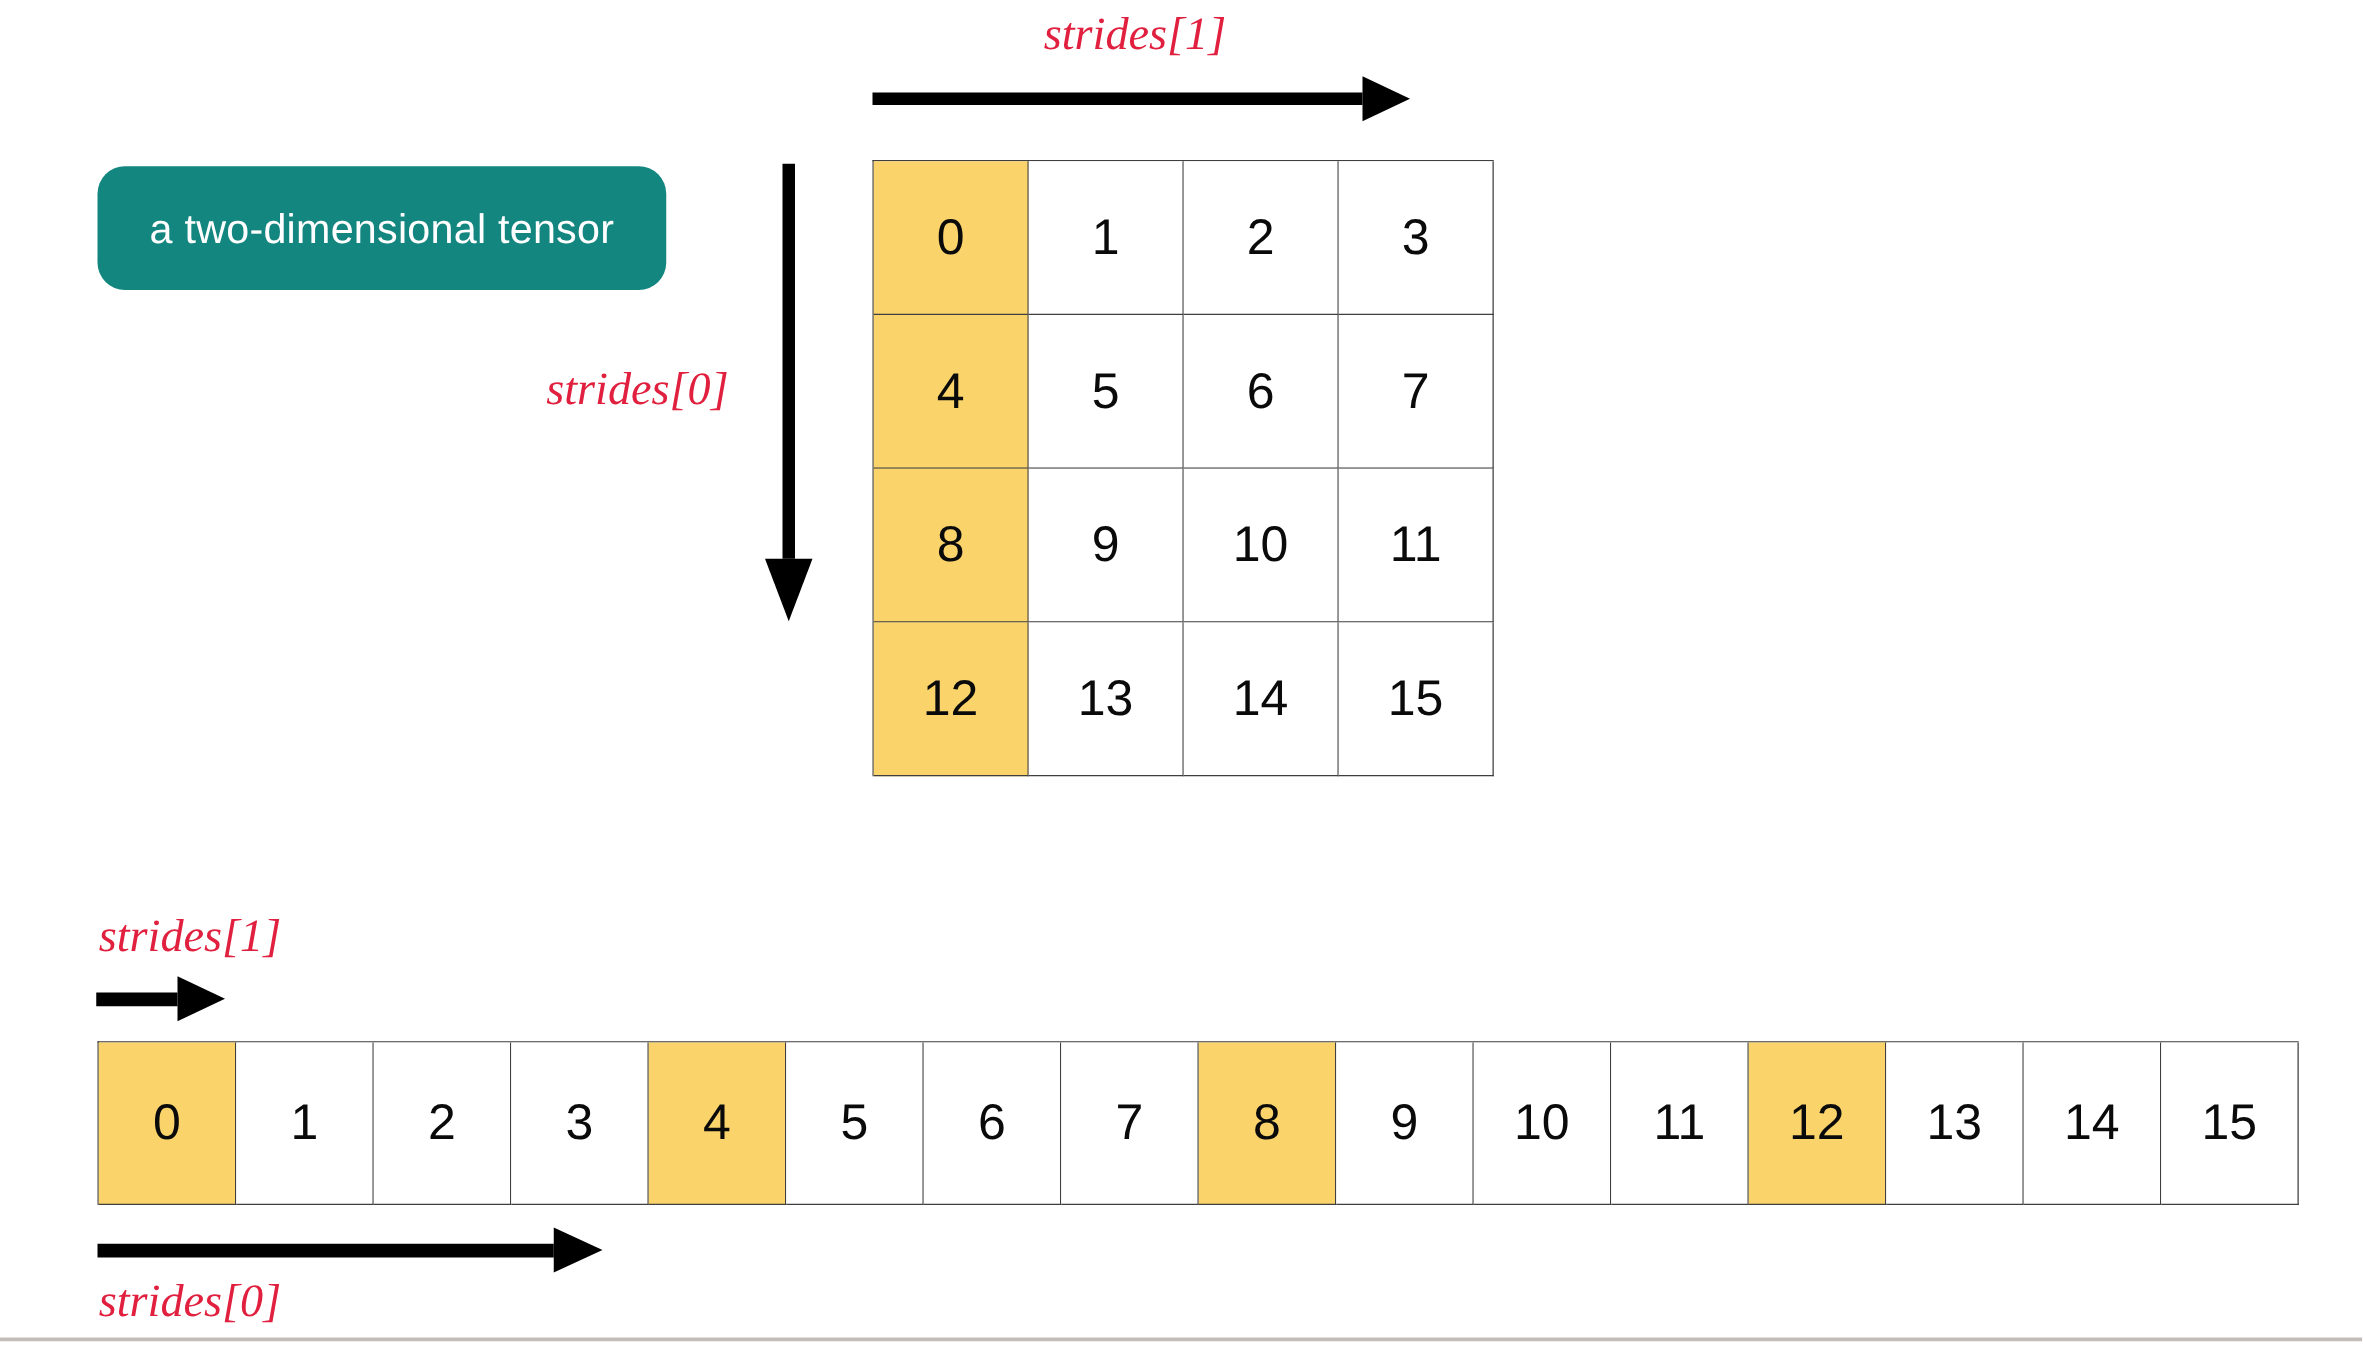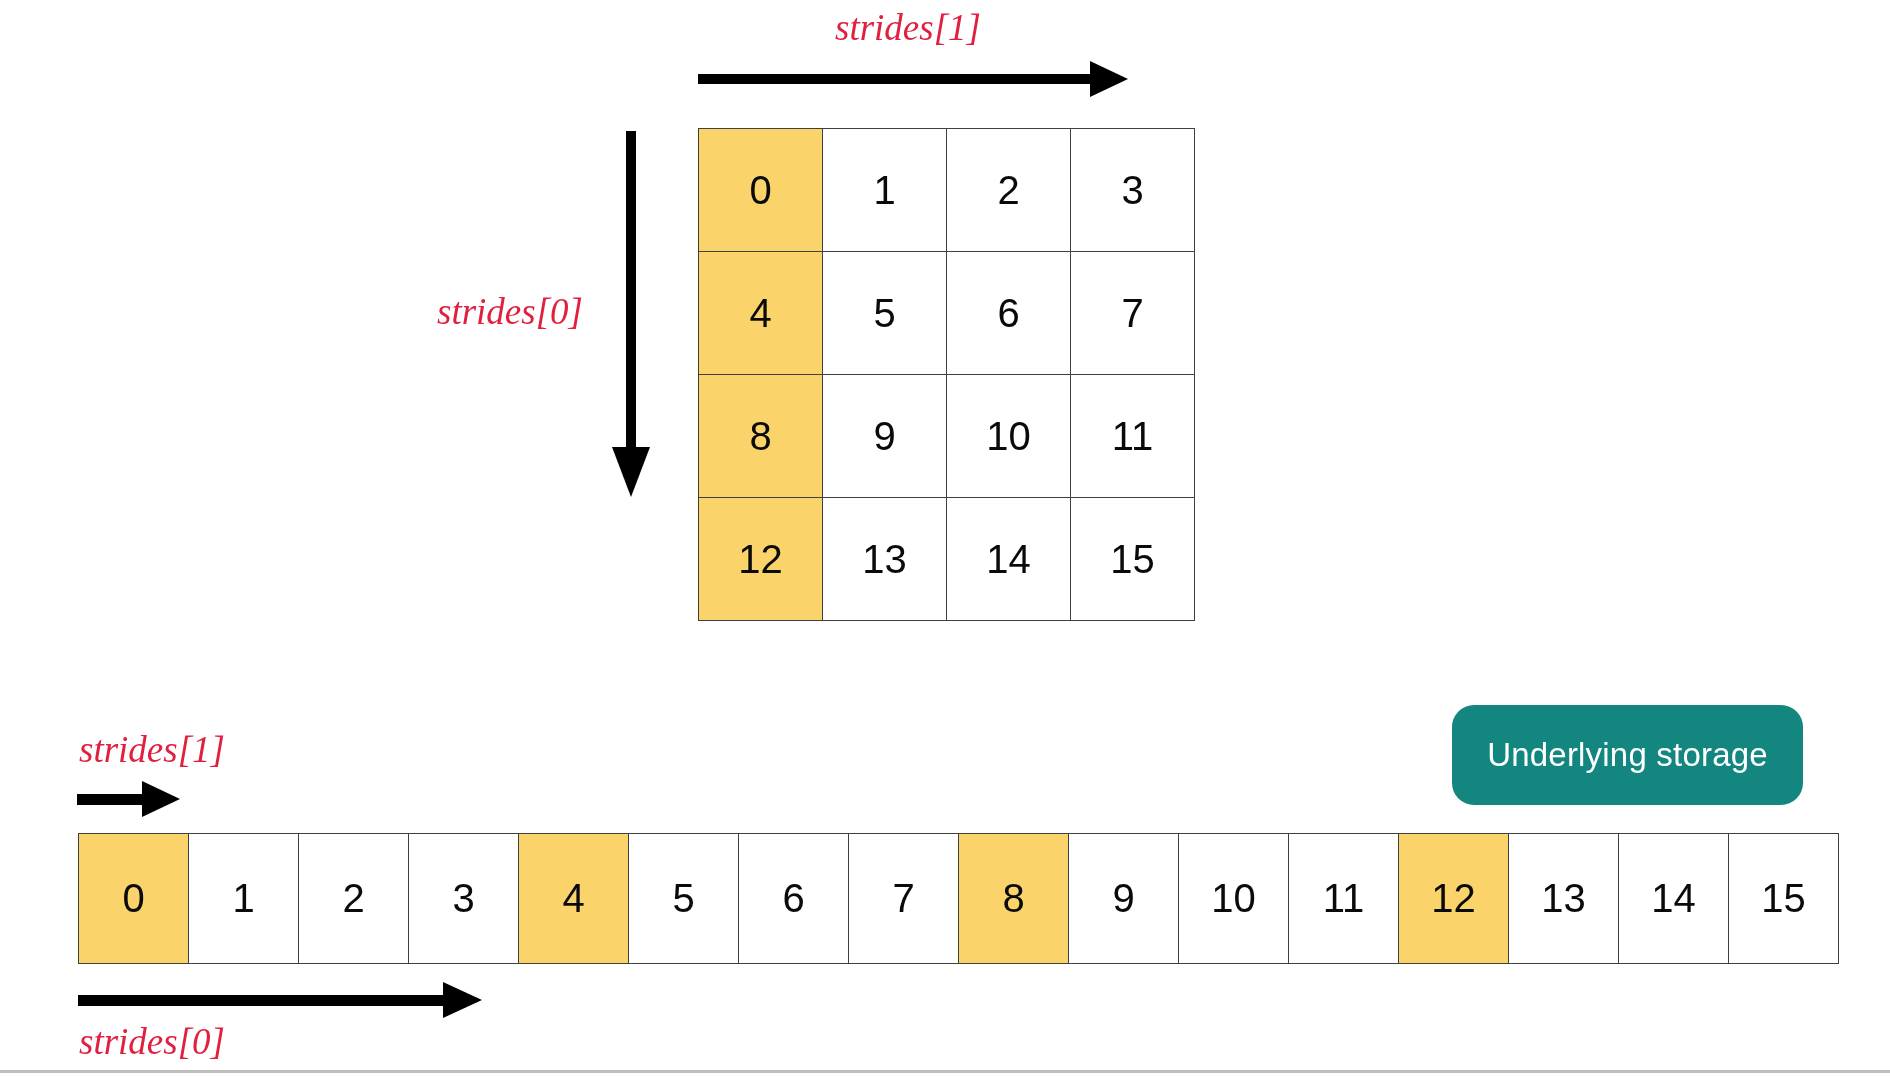--- a/index.html
+++ b/index.html
@@ -75,20 +75,21 @@
   #bottom-rule {
     position:absolute; left:0; top:1070px; width:1890px; height:2.5px;
     background:var(--bottom-rule,#C3BDB9);
   }
 </style>
 </head>
 <body>
 
 <div class="canvas">
 
+  <div class="badge" id="tensor-badge">a two-dimensional tensor</div>
 
   <div class="stride-label" id="strides1-top">strides[1]</div>
 
   <div>
     <div class="arrow-shaft" id="arrow-top-shaft"></div>
     <div class="arrow-head" id="arrow-top-head"></div>
   </div>
 
   <div class="stride-label" id="strides0-top">strides[0]</div>
 
@@ -116,21 +117,20 @@
       <div class="cell">15</div>
     </div>
 
   <div class="stride-label" id="strides1-bottom">strides[1]</div>
 
   <div>
     <div class="arrow-shaft" id="arrow-small-shaft"></div>
     <div class="arrow-head" id="arrow-small-head"></div>
   </div>
 
-  <div class="badge" id="storage-badge">Underlying storage</div>
 
   <div class="row">
       <div class="cell hl">0</div>
       <div class="cell">1</div>
       <div class="cell">2</div>
       <div class="cell">3</div>
       <div class="cell hl">4</div>
       <div class="cell">5</div>
       <div class="cell">6</div>
       <div class="cell">7</div>

